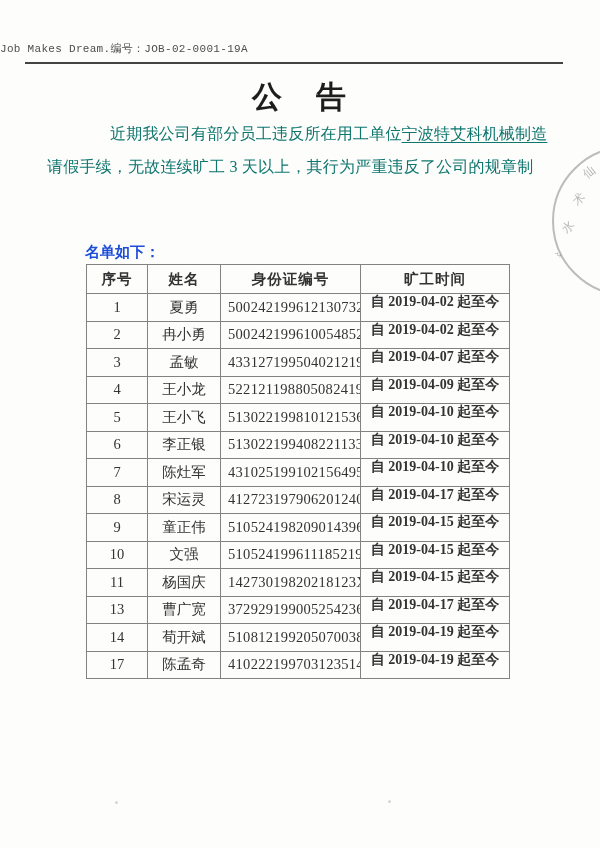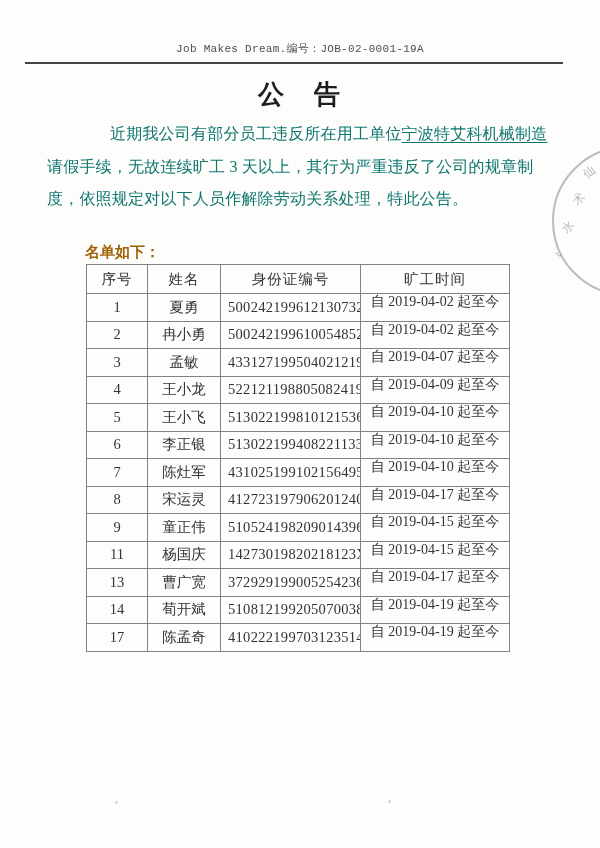--- a/index.html
+++ b/index.html
@@ -6,57 +6,57 @@
   html, body { width: 600px; height: 848px; }
   body {
     position: relative;
     background: #fdfdfc;
     overflow: hidden;
     font-family: "Liberation Serif", "DejaVu Serif", serif;
     color: #2b2b2b;
   }
   .header-note {
     position: absolute; top: 41px; left: 0; width: 100%;
-    text-align: center;
+    text-align: left;
     font-family: "Liberation Mono", "DejaVu Sans Mono", monospace;
     font-size: 11px; color: #4d4d4d; letter-spacing: 0.3px;
   }
   .header-rule {
     position: absolute; top: 62px; left: 25px; width: 538px; height: 2px;
     background: #434343;
   }
   .doc-title {
     position: absolute; top: 77px; left: 0; width: 100%;
-    text-align: center; font-size: 26px; font-weight: bold;
+    text-align: center; font-size: 30px; font-weight: bold;
     letter-spacing: 2px; color: #1d1d1d;
   }
   .notice { position: absolute; top: 118px; left: 47px; width: 516px; }
   .notice .line {
     height: 32.5px; line-height: 32.5px; font-size: 16px;
     letter-spacing: 0.2px; white-space: nowrap; color: #0f766e;
   }
   .notice .indent { text-indent: 63px; }
   .u { text-decoration: underline; text-underline-offset: 3px; }
   .list-label {
     position: absolute; top: 243px; left: 85px;
-    font-size: 15px; font-weight: bold; color: #a16207;
+    font-size: 15px; font-weight: bold; color: #1d4ed8;
   }
   table.roster {
     position: absolute; top: 264px; left: 86px; width: 423px;
     border-collapse: collapse; table-layout: fixed;
   }
   .roster th, .roster td {
     border: 1px solid #828282; text-align: center;
     font-weight: normal; color: #333; overflow: hidden;
   }
-  .roster th { height: 29px; font-size: 14.5px; letter-spacing: 1px; }
+  .roster th { height: 29px; font-size: 14.5px; letter-spacing: 1px; font-weight: bold; }
   .roster td { height: 27.5px; font-size: 14.5px; }
   .roster td.id-cell { letter-spacing: 0.3px; padding-left: 7px; }
   .roster td.date-cell { font-size: 14px; }
-  .date-text { display: inline-block; transform: translateY(-5px); }
+  .date-text { display: inline-block; transform: translateY(-5px); font-weight: bold; }
   .stamp-circle {
     position: absolute; left: 552px; top: 146px; width: 150px; height: 150px;
     border: 2px solid rgba(135,135,135,0.55); border-radius: 50%;
   }
   .stamp-mark {
     position: absolute; color: rgba(115,115,115,0.5); font-size: 12px;
     line-height: 1;
   }
   .stamp-mark.m0 { left: 583px; top: 166px; transform: rotate(-38deg); }
   .stamp-mark.m1 { left: 573px; top: 193px; transform: rotate(-43deg); }
@@ -72,21 +72,20 @@
 </head>
 <body>
 
 <div class="header-note">Job Makes Dream.编号：JOB-02-0001-19A</div>
 <div class="header-rule"></div>
 <div class="doc-title">公　告</div>
 
 <div class="notice">
   <div class="line indent"><span>近期我公司有部分员工违反所在用工单位</span><span class="u">宁波特艾科机械制造</span></div>
   <div class="line">请假手续，无故连续旷工 3 天以上，其行为严重违反了公司的规章制</div>
-  <div class="line">度，依照规定对以下人员作解除劳动关系处理，特此公告。</div>
 </div>
 
 <div class="list-label">名单如下：</div>
 
 <table class="roster">
   <colgroup>
     <col style="width:61px">
       <col style="width:73px">
       <col style="width:140px">
       <col style="width:149px">
@@ -148,20 +147,26 @@
         <td class="id-cell">412723197906201240</td>
         <td class="date-cell"><span class="date-text">自 2019-04-17 起至今</span></td>
       </tr>
       <tr>
         <td class="seq-cell">9</td>
         <td class="name-cell">童正伟</td>
         <td class="id-cell">510524198209014396</td>
         <td class="date-cell"><span class="date-text">自 2019-04-15 起至今</span></td>
       </tr>
       <tr>
+        <td class="seq-cell">10</td>
+        <td class="name-cell">文强</td>
+        <td class="id-cell">510524199611185219</td>
+        <td class="date-cell"><span class="date-text">自 2019-04-15 起至今</span></td>
+      </tr>
+      <tr>
         <td class="seq-cell">11</td>
         <td class="name-cell">杨国庆</td>
         <td class="id-cell">14273019820218123X</td>
         <td class="date-cell"><span class="date-text">自 2019-04-15 起至今</span></td>
       </tr>
       <tr>
         <td class="seq-cell">13</td>
         <td class="name-cell">曹广宽</td>
         <td class="id-cell">372929199005254236</td>
         <td class="date-cell"><span class="date-text">自 2019-04-17 起至今</span></td>

